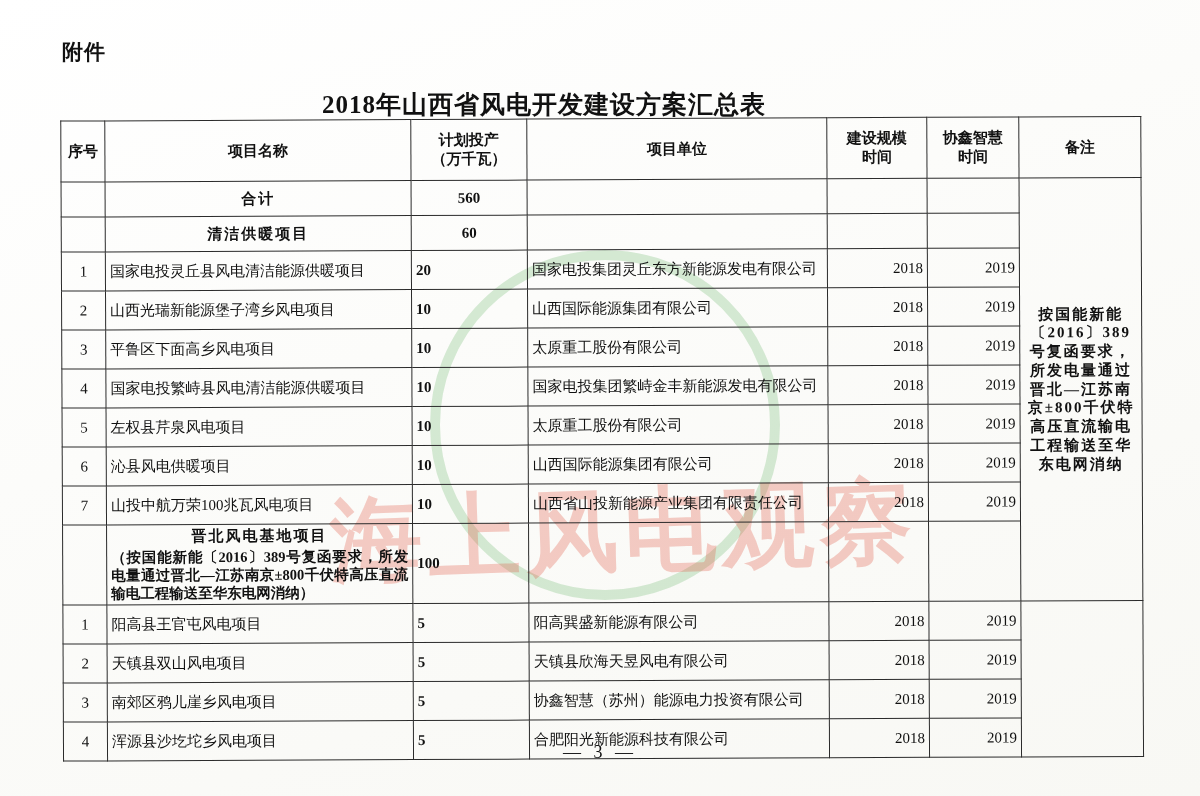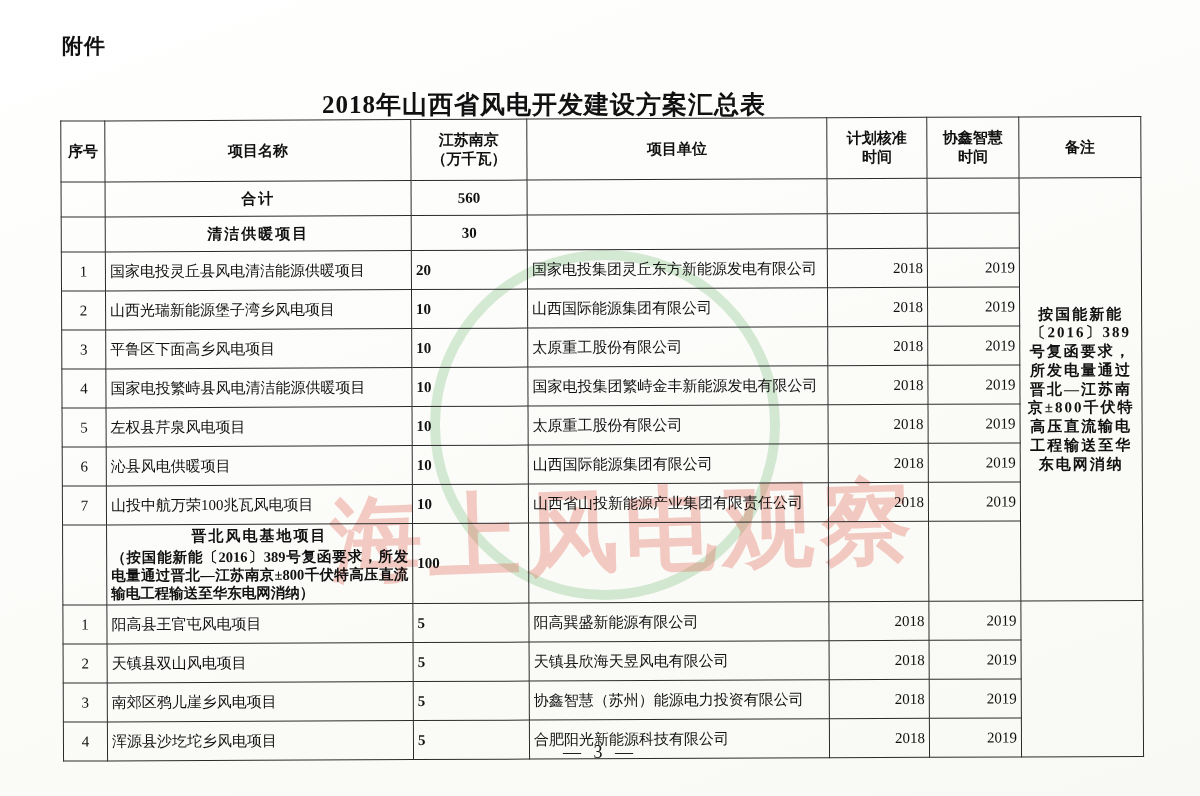--- a/index.html
+++ b/index.html
@@ -52,21 +52,21 @@
     letter-spacing: 6px;
     color: rgba(226, 90, 70, 0.30);
     transform: rotate(-2deg);
     pointer-events: none;
     z-index: 1;
     white-space: nowrap;
   }
   .attachment-label {
     position: absolute;
     left: 62px;
-    top: 32px;
+    top: 38px;
     font-size: 21px;
     font-weight: bold;
     letter-spacing: 1px;
     z-index: 3;
   }
   .doc-title {
     position: absolute;
     top: 88px;
     left: 0;
     width: 1088px;
@@ -180,26 +180,26 @@
         <col class="col-unit">
         <col class="col-approve">
         <col class="col-produce">
         <col class="col-remark">
       </colgroup>
       <thead>
         <tr>
           <th>序号</th>
           <th>项目名称</th>
           <th>
-            <div>江苏南京</div>
+            <div>计划投产</div>
             <div>（万千瓦）</div>
           </th>
           <th>项目单位</th>
           <th>
-            <div>计划核准</div>
+            <div>建设规模</div>
             <div>时间</div>
           </th>
           <th>
             <div>协鑫智慧</div>
             <div>时间</div>
           </th>
           <th>备注</th>
         </tr>
       </thead>
       <tbody>
@@ -210,21 +210,21 @@
           <td class="cell-scale">560</td>
           <td class="cell-unit"></td>
           <td class="cell-approve"></td>
           <td class="cell-produce"></td>
           <td class="cell-remark" rowspan="10">按国能新能〔2016〕389号复函要求，所发电量通过晋北—江苏南京±800千伏特高压直流输电工程输送至华东电网消纳</td>
         </tr>
 
         <tr class="summary">
           <td class="cell-no"></td>
           <td class="cell-name">清洁供暖项目</td>
-          <td class="cell-scale">30</td>
+          <td class="cell-scale">60</td>
           <td class="cell-unit"></td>
           <td class="cell-approve"></td>
           <td class="cell-produce"></td>
         </tr>
 
         <tr>
           <td class="cell-no">1</td>
           <td class="cell-name">国家电投灵丘县风电清洁能源供暖项目</td>
           <td class="cell-scale">20</td>
           <td class="cell-unit">国家电投集团灵丘东方新能源发电有限公司</td>

